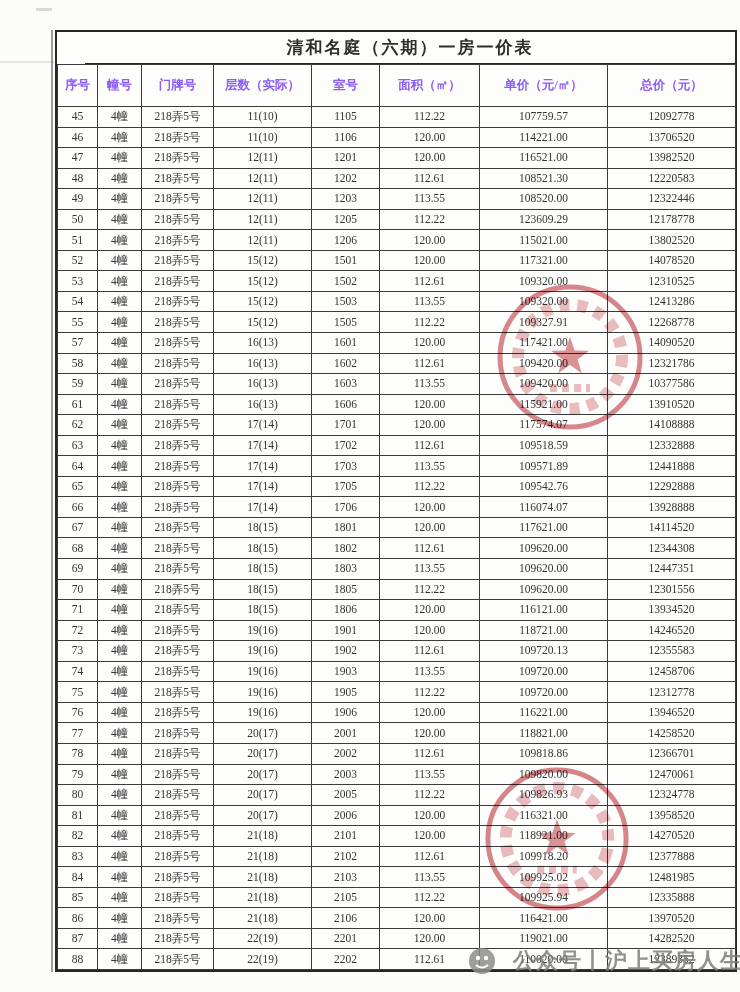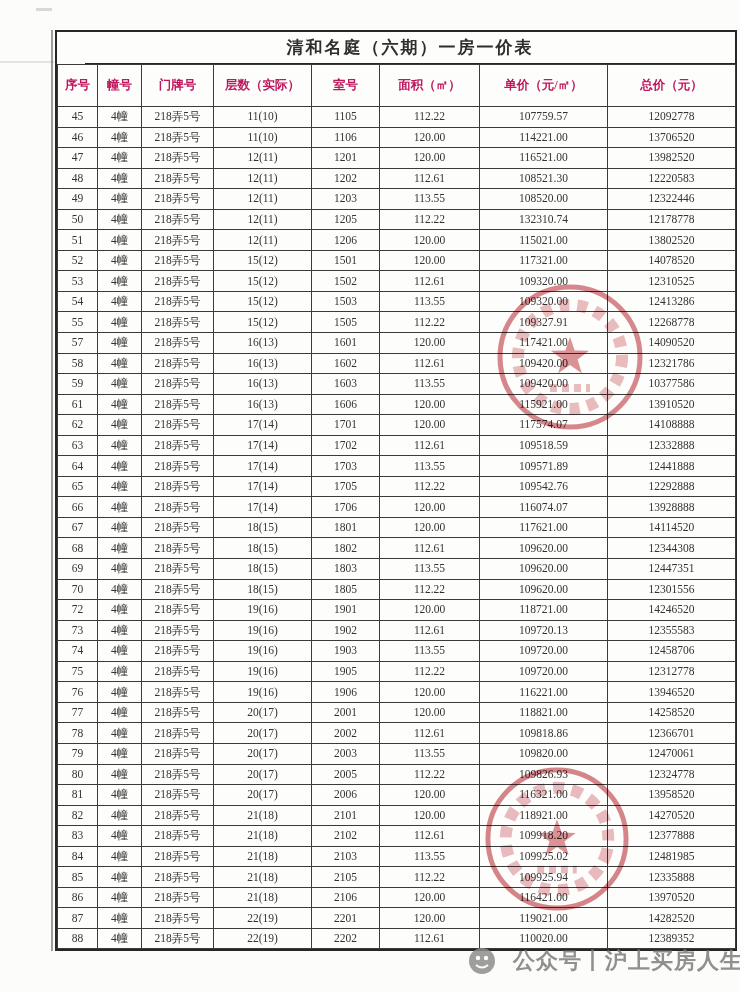--- a/index.html
+++ b/index.html
@@ -21,21 +21,21 @@
   .doc-title{
     height:31px;display:flex;align-items:center;justify-content:center;
     border-bottom:1.5px solid #262626;
     font-size:17px;font-weight:bold;letter-spacing:2px;margin-left:28px;
   }
   table{border-collapse:collapse;width:100%;table-layout:fixed;}
   th,td{
     border:1px solid #3b3b3b;text-align:center;vertical-align:middle;
     overflow:hidden;white-space:nowrap;padding:0;
   }
-  th{height:41px;font-size:12.5px;font-weight:bold;color:#be185d;}
+  th{height:41px;font-size:12.5px;font-weight:bold;color:#8b5cf6;}
   td{height:19.55px;font-size:11.5px;line-height:19px;color:#333;}
   .seal{
     position:absolute;z-index:5;mix-blend-mode:multiply;
     filter:blur(0.5px);pointer-events:none;
   }
   .watermark{
     position:absolute;left:468px;top:946px;z-index:9;
     display:flex;align-items:center;gap:17px;
     font-family:"Liberation Sans","DejaVu Sans",sans-serif;
   }
@@ -126,21 +126,21 @@
           <td>108520.00</td>
           <td>12322446</td>
         </tr>
         <tr>
           <td>50</td>
           <td>4幢</td>
           <td>218弄5号</td>
           <td>12(11)</td>
           <td>1205</td>
           <td>112.22</td>
-          <td>132310.74</td>
+          <td>123609.29</td>
           <td>12178778</td>
         </tr>
         <tr>
           <td>51</td>
           <td>4幢</td>
           <td>218弄5号</td>
           <td>12(11)</td>
           <td>1206</td>
           <td>120.00</td>
           <td>115021.00</td>
@@ -308,20 +308,30 @@
         </tr>
         <tr>
           <td>70</td>
           <td>4幢</td>
           <td>218弄5号</td>
           <td>18(15)</td>
           <td>1805</td>
           <td>112.22</td>
           <td>109620.00</td>
           <td>12301556</td>
+        </tr>
+        <tr>
+          <td>71</td>
+          <td>4幢</td>
+          <td>218弄5号</td>
+          <td>18(15)</td>
+          <td>1806</td>
+          <td>120.00</td>
+          <td>116121.00</td>
+          <td>13934520</td>
         </tr>
         <tr>
           <td>72</td>
           <td>4幢</td>
           <td>218弄5号</td>
           <td>19(16)</td>
           <td>1901</td>
           <td>120.00</td>
           <td>118721.00</td>
           <td>14246520</td>

